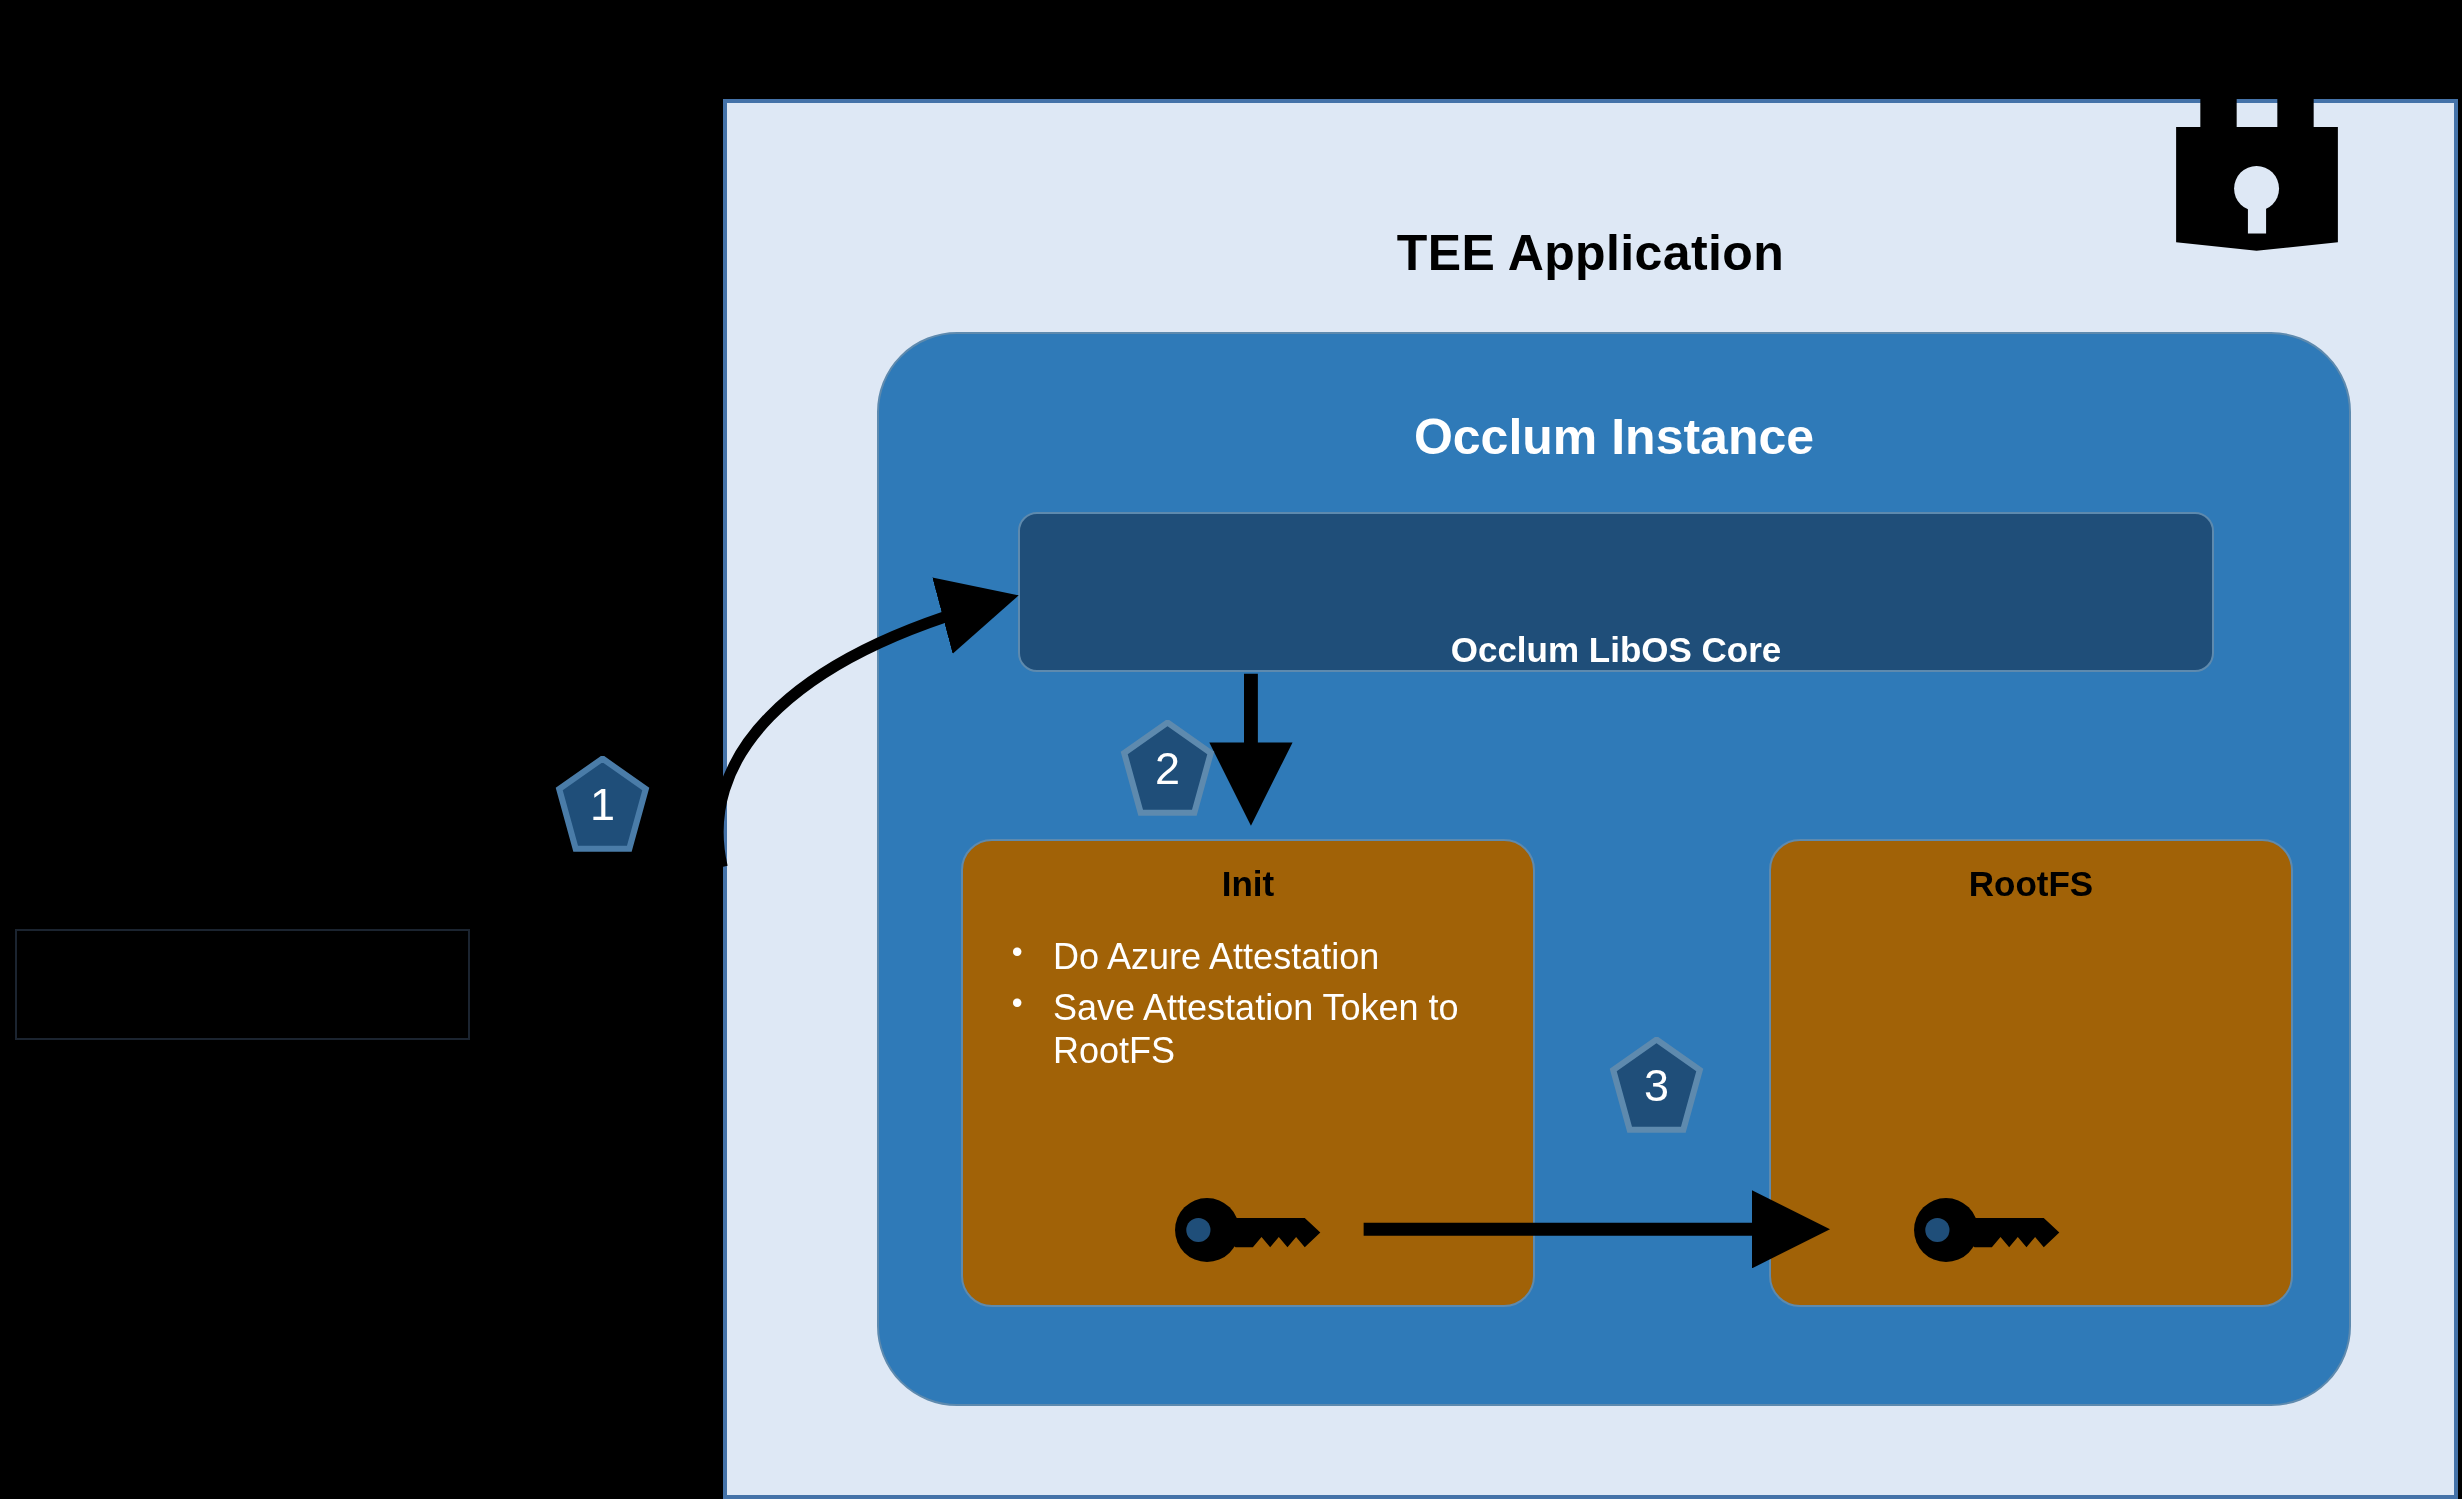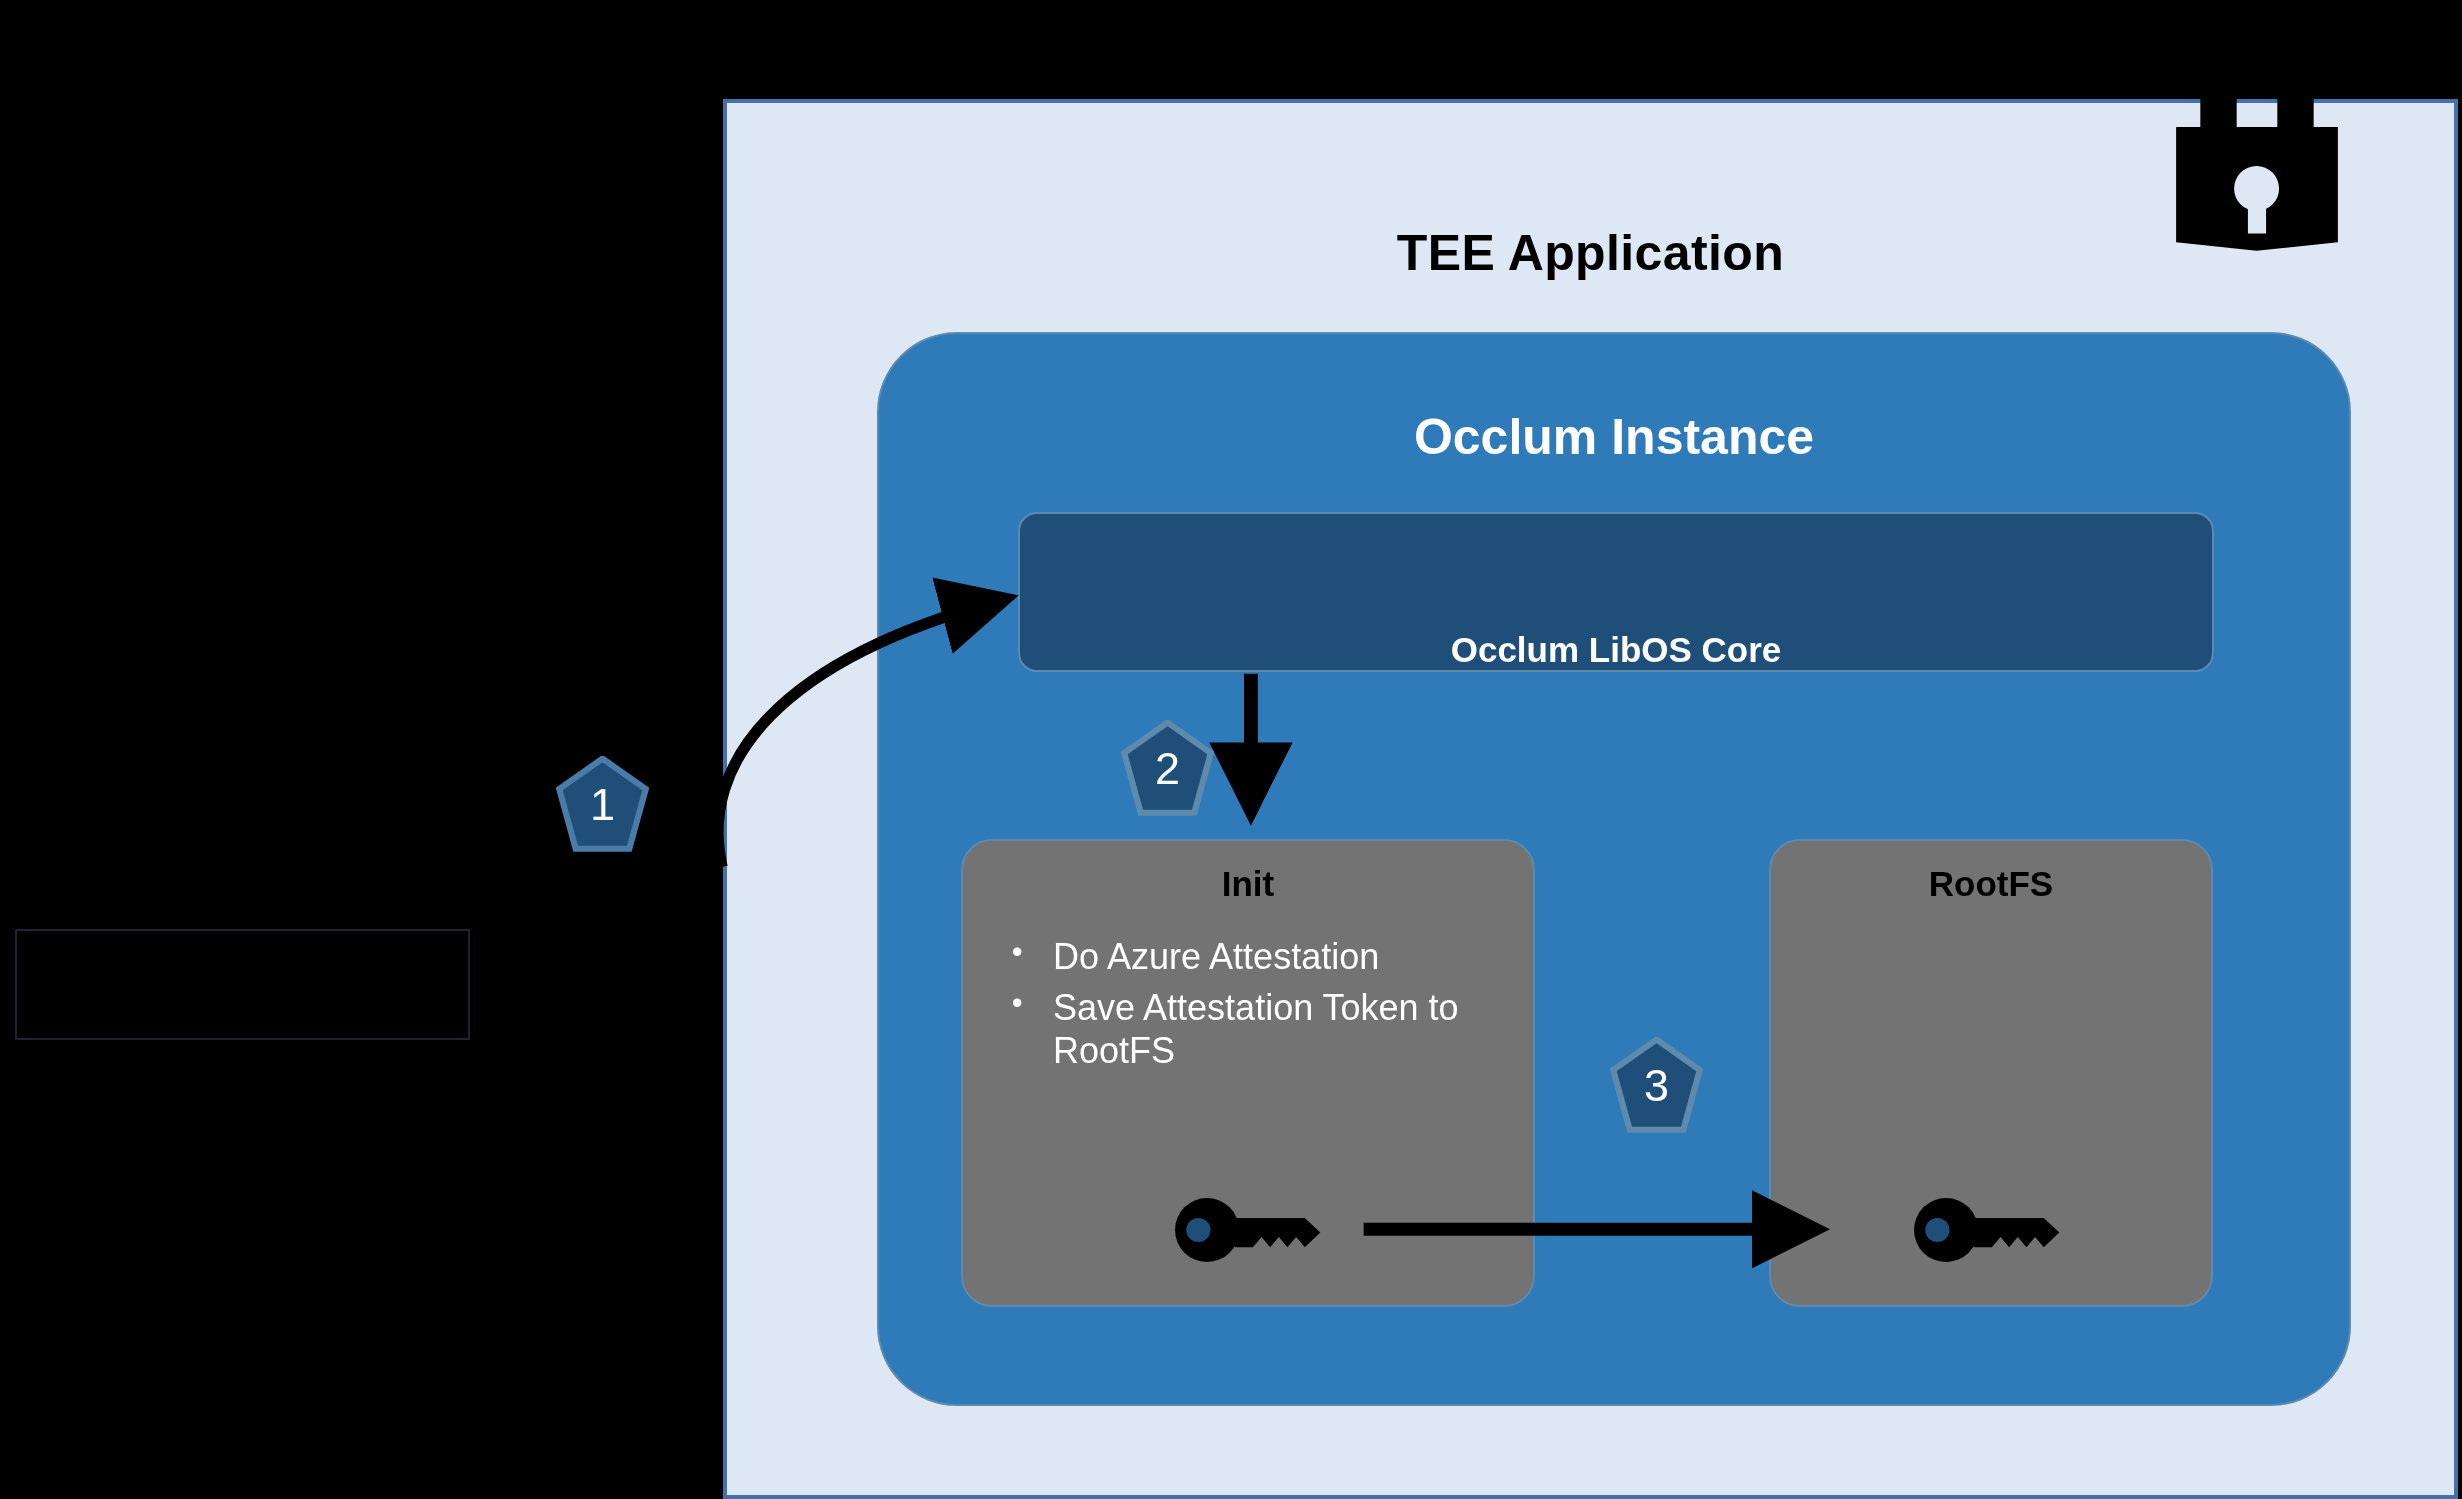--- a/index.html
+++ b/index.html
@@ -104,27 +104,27 @@
   }
   .libos-label {
     font-size: 35px;
     font-weight: bold;
     color: #FFFFFF;
   }
 
   
   .inner-box {
     position: absolute;
-    background: #737373;
+    background: #a16207;
     border: 2.6px solid #5E8AAE;
     border-radius: 31px;
     box-sizing: border-box;
   }
   .init-box  { left: 961px; top: 839px; width: 574px; height: 468px; }
-  .rootfs-box{ left: 1769px; top: 839px; width: 444px; height: 468px; }
+  .rootfs-box{ left: 1769px; top: 839px; width: 524px; height: 468px; }
 
   .inner-title {
     position: absolute;
     left: 0;
     top: 22.5px;
     width: 100%;
     text-align: center;
     font-size: 35px;
     font-weight: bold;
     color: #000000;

